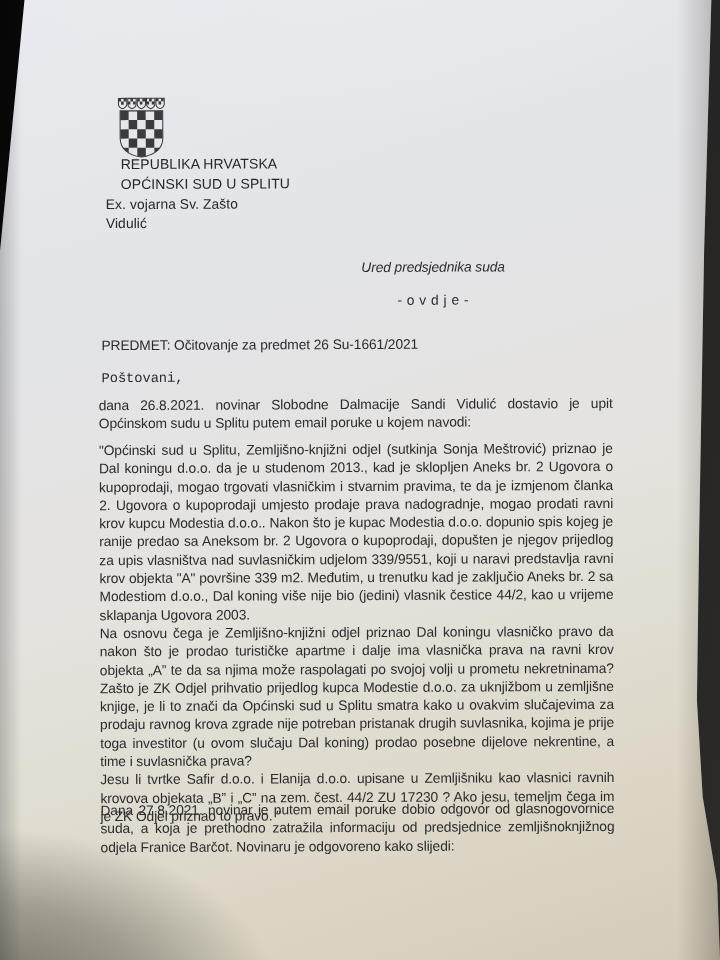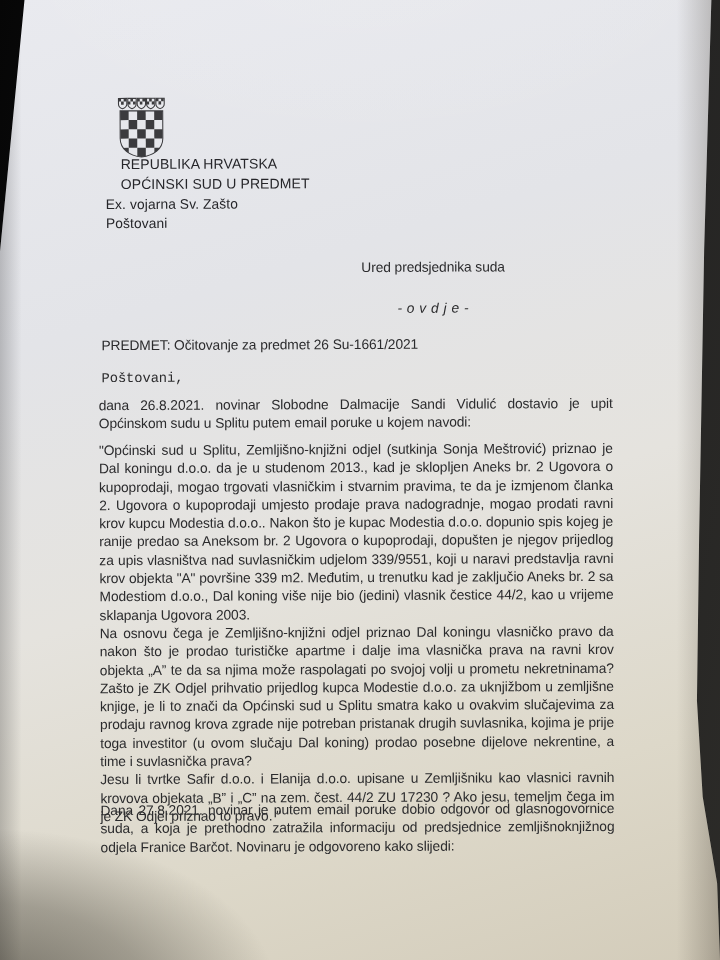--- a/index.html
+++ b/index.html
@@ -31,22 +31,22 @@
     color:#2b2b2d;
     font-size:13.8px;
     line-height:18.3px;
     letter-spacing:-0.1px;
   }
   .abs{position:absolute;}
   .arms{left:117px;top:95px;width:52px;height:64px;}
   .letterhead{left:107px;top:154px;line-height:19.8px;letter-spacing:0.1px;color:#26262a;}
   .letterhead .caps{font-size:14px;padding-left:15px;}
   .office-block{left:358px;top:259px;width:152px;text-align:center;}
-  .office-line{margin:0 0 23px 0;}
-  .ovdje-line{letter-spacing:0.5px;font-style:italic;}
+  .office-line{margin:0 0 15px 0;font-style:italic;}
+  .ovdje-line{letter-spacing:0.5px;}
   .subject{left:102px;top:336px;}
   .salutation{left:102px;top:369px;font-family:Liberation Mono, monospace;}
   .para{text-align:justify;width:514px;margin:0;}
   .intro{left:99px;top:396px;}
   .quote{left:99px;top:441px;width:514px;}
   .quote p{text-align:justify;margin:0;}
   .closing{left:99px;top:801px;}
   svg .dk{fill:#3b3b3e;}
   svg .ln{fill:none;stroke:#3b3b3e;stroke-width:2;}
 </style>
@@ -112,23 +112,23 @@
             <rect class="dk" x="9" y="98.2" width="16.4" height="17.8"></rect>
               <rect class="dk" x="41.8" y="98.2" width="16.4" height="17.8"></rect>
               <rect class="dk" x="74.6" y="98.2" width="16.4" height="17.8"></rect>
           </g>
           <path class="ln" d="M9,27 H91 V80 C91,101 73,113 50,116 C27,113 9,101 9,80 Z"></path>
         </svg>
       </div>
 
       <div class="abs letterhead">
         <div class="caps">REPUBLIKA HRVATSKA</div>
-        <div class="caps">OPĆINSKI SUD U PREDMET</div>
+        <div class="caps">OPĆINSKI SUD U SPLITU</div>
         <div>Ex. vojarna Sv. Zašto</div>
-        <div>Poštovani</div>
+        <div>Vidulić</div>
       </div>
 
       <div class="abs office-block">
         <div class="office-line">Ured predsjednika suda</div>
         <div class="ovdje-line">- o v d j e -</div>
       </div>
 
       <div class="abs subject">PREDMET: Očitovanje za predmet 26 Su-1661/2021</div>
 
       <div class="abs salutation">Poštovani,</div>

